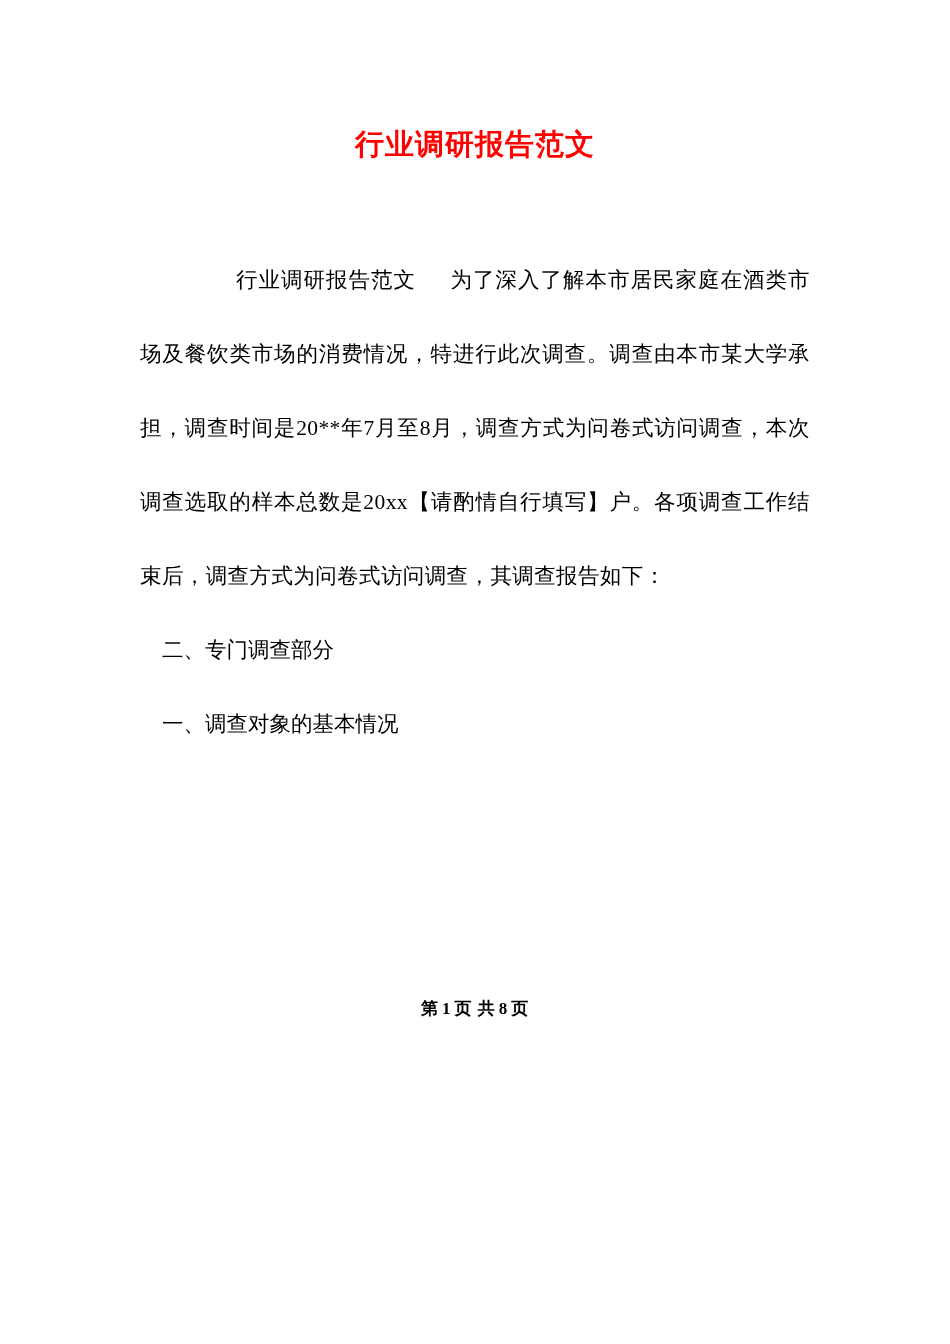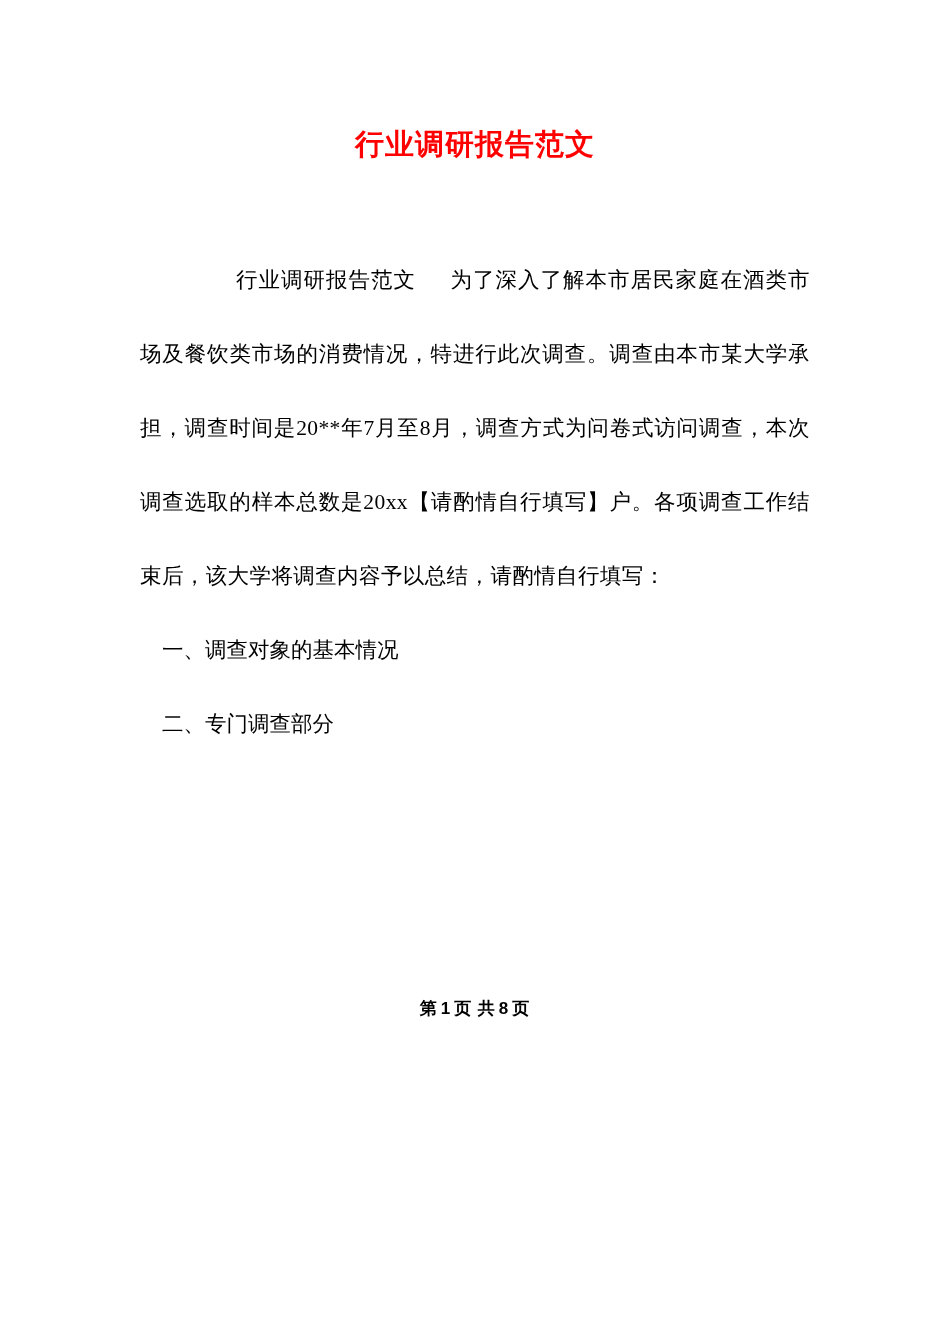--- a/index.html
+++ b/index.html
@@ -59,41 +59,41 @@
     text-indent: 22px;
   }
   .footer {
     position: absolute;
     left: 0;
     right: 0;
     bottom: 92px;
     text-align: center;
     font-size: 17px;
     font-weight: bold;
-    font-family: Liberation Sans, sans-serif;
+    font-family: Liberation Serif, serif;
     letter-spacing: 1px;
   }
   .footer .num {
     padding: 0 3px;
   }
 </style>
 </head>
 <body>
 
 <div class="page">
 
   <h1 class="doc-title">行业调研报告范文</h1>
 
   <div class="body-block">
 
-    <p class="para first-para"><span>行业调研报告范文</span><span class="gap-inline"></span><span>为了深入了解本市居民家庭在酒类市场及餐饮类市场的消费情况，特进行此次调查。调查由本市某大学承担，调查时间是20**年7月至8月，调查方式为问卷式访问调查，本次调查选取的样本总数是20xx【请酌情自行填写】户。各项调查工作结束后，该大学将调查内容予以总结，请酌情自行填写：</span></p>
+    <p class="para first-para"><span>行业调研报告范文</span><span class="gap-inline"></span><span>为了深入了解本市居民家庭在酒类市场及餐饮类市场的消费情况，特进行此次调查。调查由本市某大学承担，调查时间是20**年7月至8月，调查方式为问卷式访问调查，本次调查选取的样本总数是20xx【请酌情自行填写】户。各项调查工作结束后，调查方式为问卷式访问调查，其调查报告如下：</span></p>
+
+    <p class="item">二、专门调查部分</p>
 
     <p class="item">一、调查对象的基本情况</p>
-
-    <p class="item">二、专门调查部分</p>
 
 
 
   </div>
 
   <div class="footer">
     <span>第</span><span class="num">1</span><span>页 共</span><span class="num">8</span><span>页</span>
   </div>
 
 </div>

